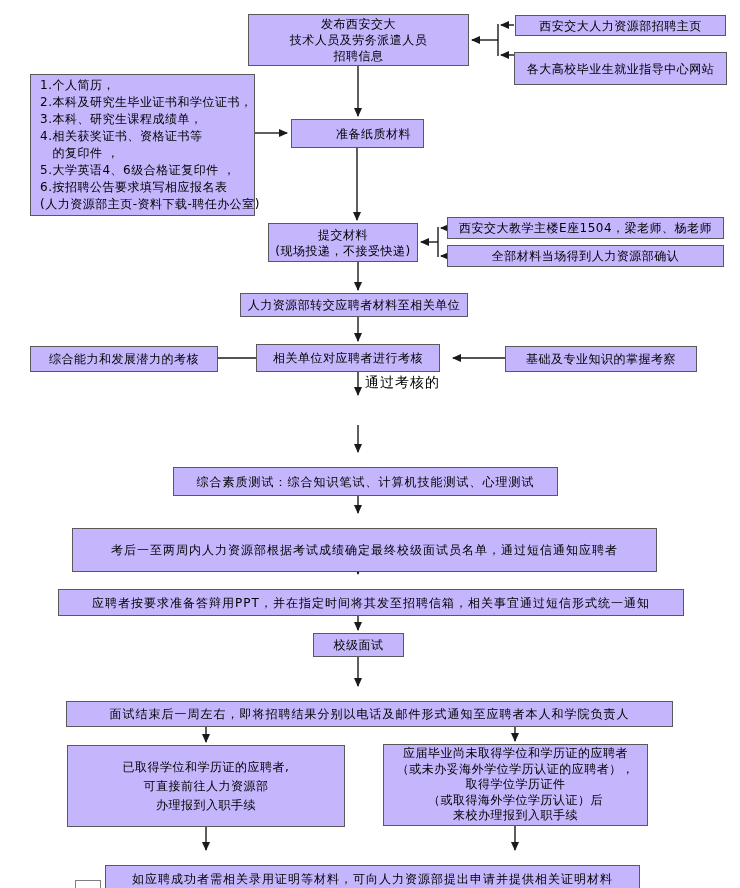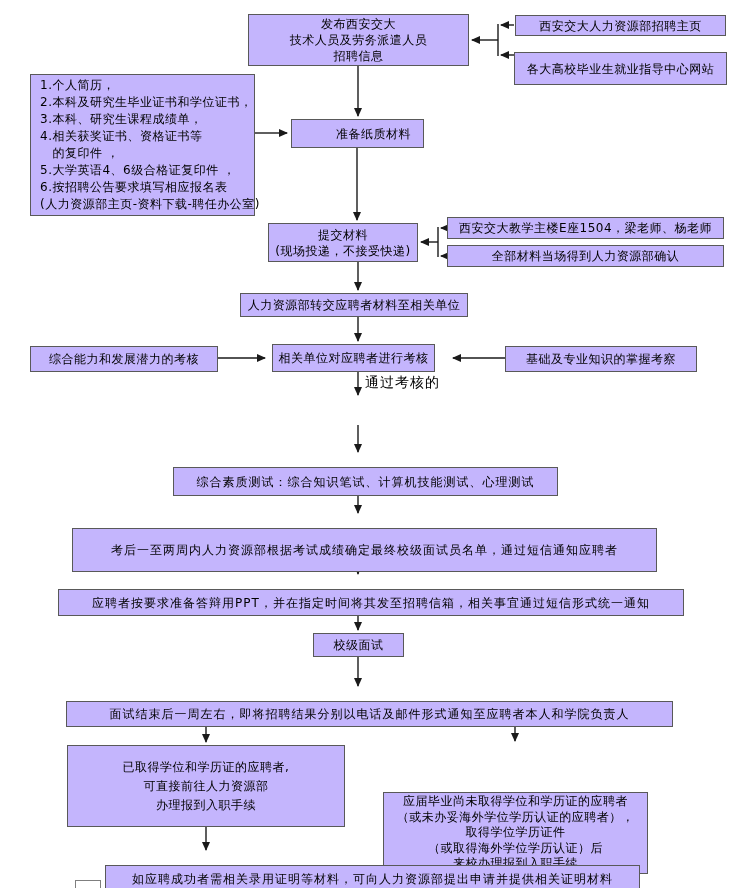--- a/index.html
+++ b/index.html
@@ -121,21 +121,21 @@
     <span>全部材料当场得到人力资源部确认</span>
   </div>
 
   <div class="node" style="left:240px;top:293px;width:228px;height:24px;">
     <span>人力资源部转交应聘者材料至相关单位</span>
   </div>
 
   <div class="node" style="left:30px;top:346px;width:188px;height:26px;">
     <span>综合能力和发展潜力的考核</span>
   </div>
-  <div class="node" style="left:272px;top:344px;width:163px;height:28px;">
+  <div class="node" style="left:256px;top:344px;width:184px;height:28px;">
     <span>相关单位对应聘者进行考核</span>
   </div>
   <div class="node" style="left:505px;top:346px;width:192px;height:26px;">
     <span>基础及专业知识的掌握考察</span>
   </div>
 
   <div class="float-label" style="left:365px;top:374px;">通过考核的</div>
 
 
   <div class="node wide" style="left:173px;top:455px;width:385px;height:29px;">
@@ -156,21 +156,21 @@
 
   <div class="node wide" style="left:66px;top:689px;width:607px;height:26px;">
     <span>面试结束后一周左右，即将招聘结果分别以电话及邮件形式通知至应聘者本人和学院负责人</span>
   </div>
 
   <div class="node" style="left:67px;top:745px;width:278px;height:82px;line-height:19px;">
     <span>已取得学位和学历证的应聘者,</span>
     <span>可直接前往人力资源部</span>
     <span>办理报到入职手续</span>
   </div>
-  <div class="node" style="left:383px;top:744px;width:265px;height:82px;line-height:15.5px;margin-top:48px;">
+  <div class="node" style="left:383px;top:744px;width:265px;height:82px;line-height:15.5px;">
     <span>应届毕业尚未取得学位和学历证的应聘者</span>
     <span>（或未办妥海外学位学历认证的应聘者），</span>
     <span>取得学位学历证件</span>
     <span>（或取得海外学位学历认证）后</span>
     <span>来校办理报到入职手续</span>
   </div>
 
   <div class="node wide" style="left:105px;top:853px;width:535px;height:27px;">
     <span>如应聘成功者需相关录用证明等材料，可向人力资源部提出申请并提供相关证明材料</span>
   </div>

